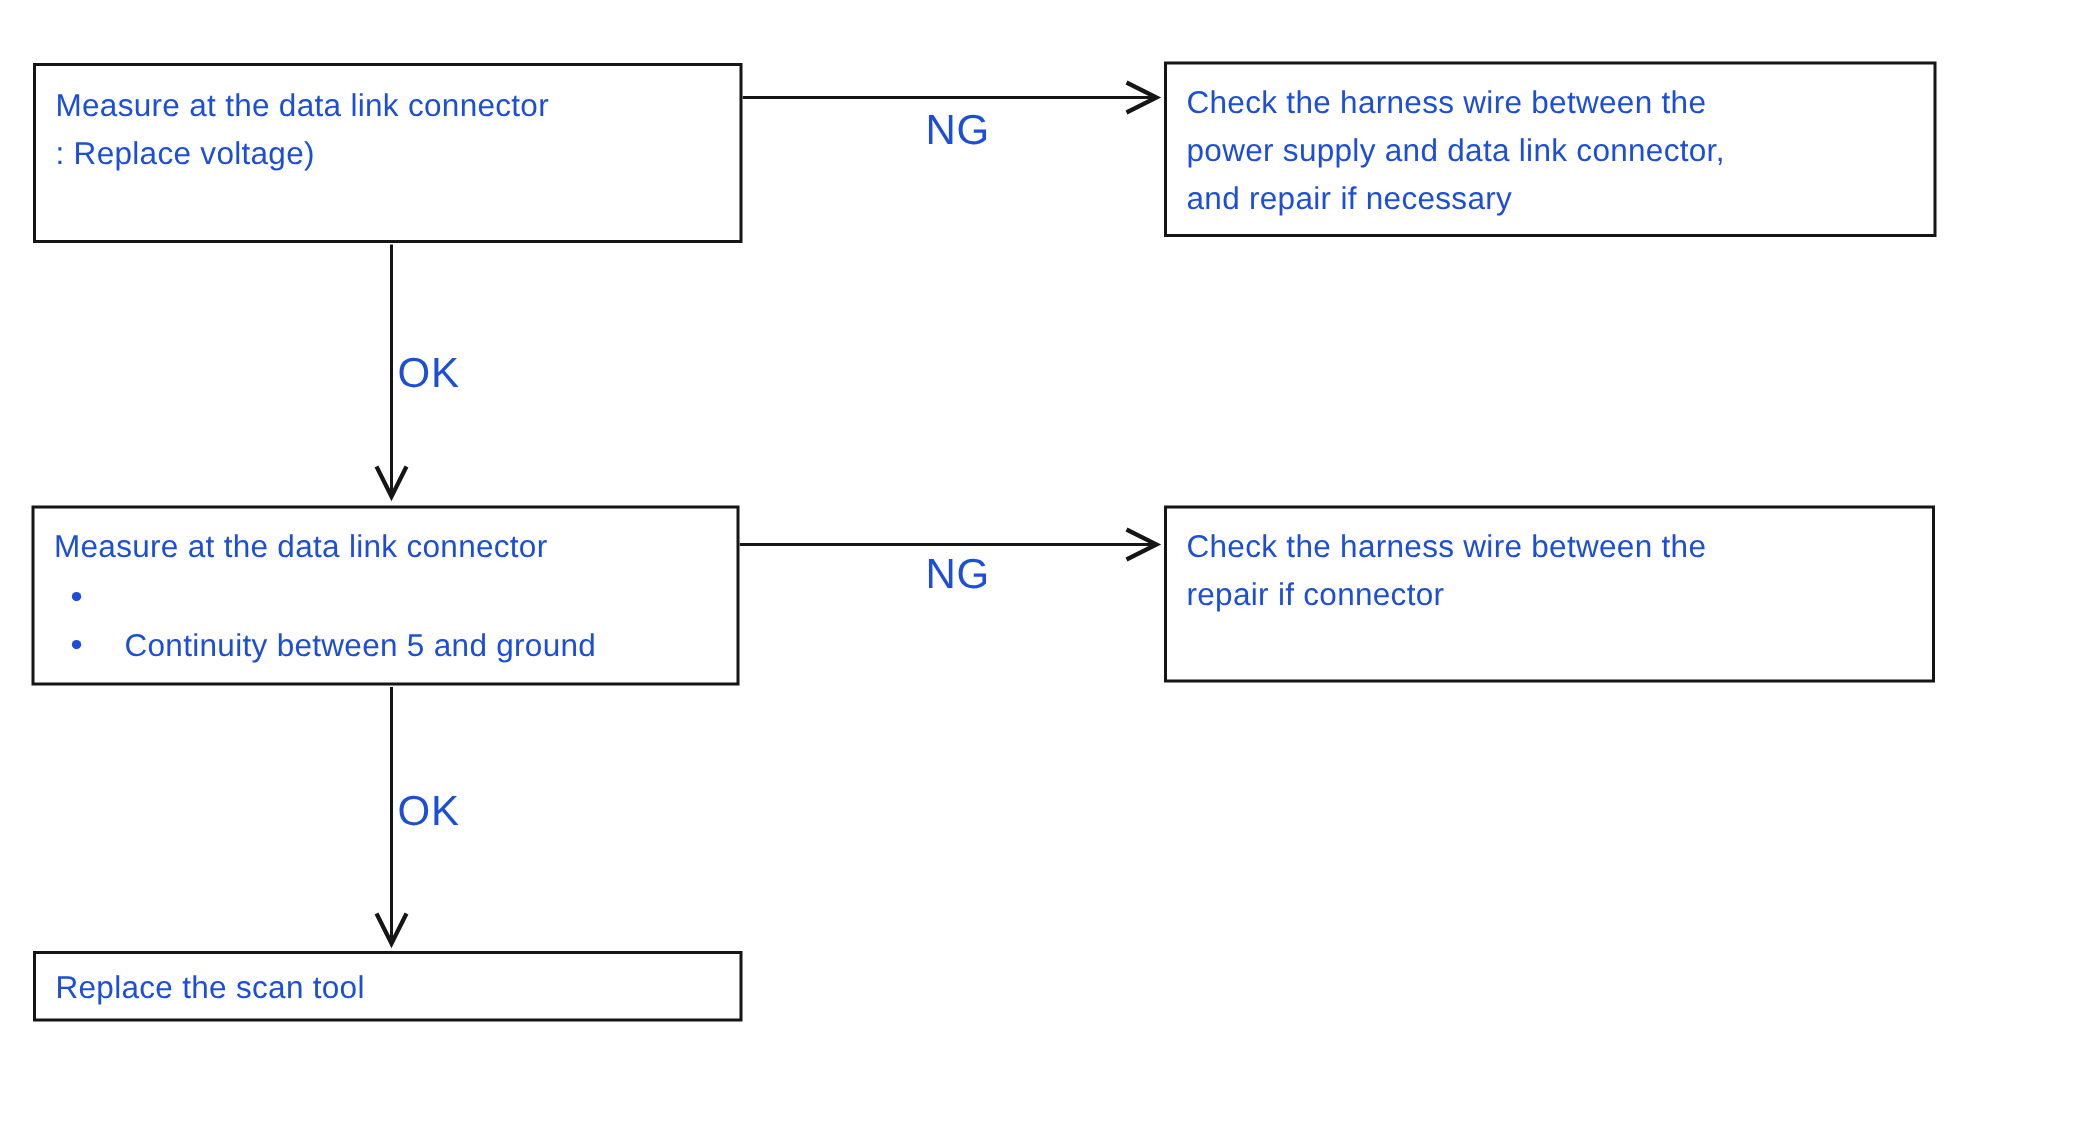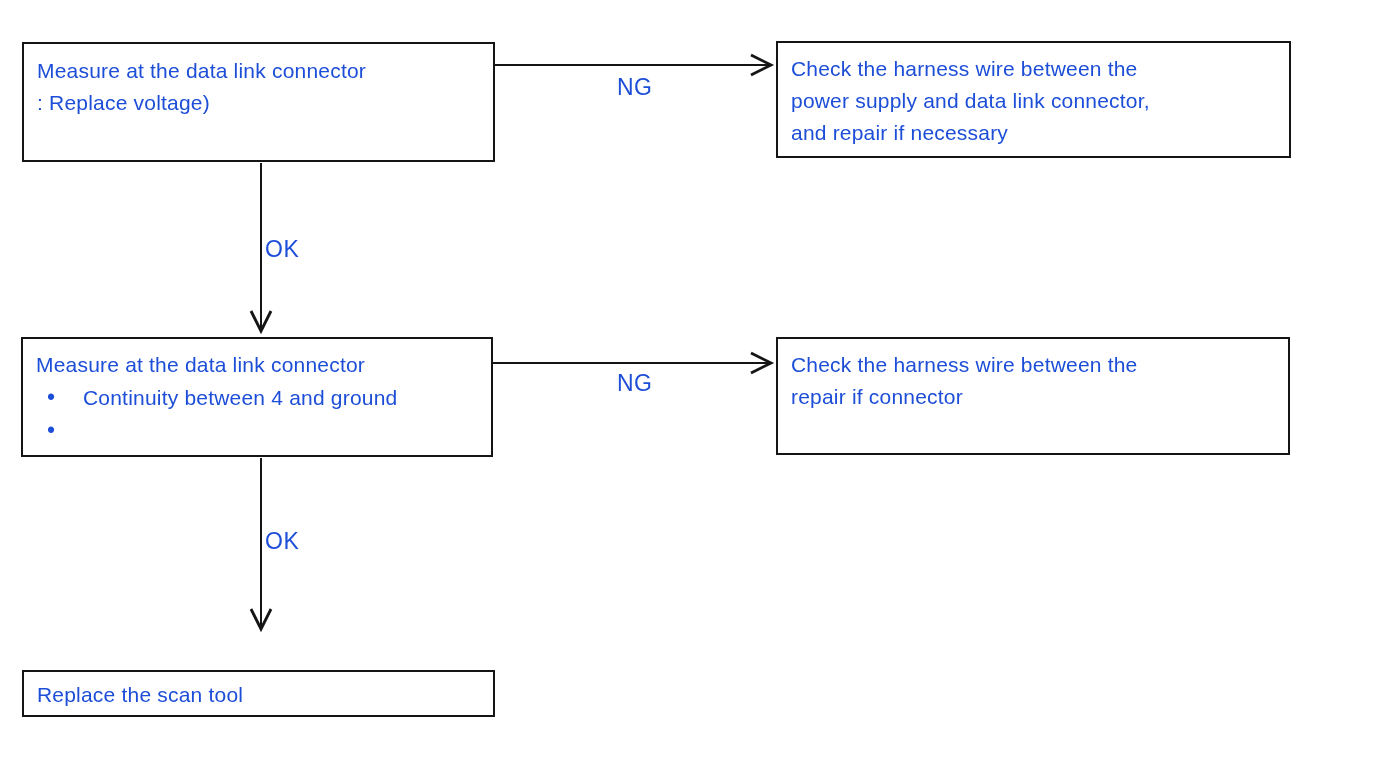--- a/index.html
+++ b/index.html
@@ -32,34 +32,34 @@
     line-height: 32px;
     letter-spacing: 0.2px;
   }
   .txt {
     white-space: nowrap;
   }
   .node-measure-voltage   { left: 22px;  top: 42px;  width: 473px; height: 120px; padding: 11px 0 0 13px; }
   .node-check-power       { left: 776px; top: 41px;  width: 515px; height: 117px; padding: 10px 0 0 13px; }
   .node-measure-continuity{ left: 21px;  top: 337px; width: 472px; height: 120px; padding: 10px 0 0 13px; }
   .node-check-ground      { left: 776px; top: 337px; width: 514px; height: 118px; padding: 10px 0 0 13px; }
-  .node-replace-scan-tool { left: 22px;  top: 634px; width: 473px; height: 47px;  padding: 7px 0 0 13px; margin-top: 36px; }
+  .node-replace-scan-tool { left: 22px;  top: 634px; width: 473px; height: 47px;  padding: 7px 0 0 13px; }
   .brow {
     display: flex;
     align-items: baseline;
   }
   .bullet {
     display: inline-block;
     margin-left: 11px;
     width: 36px;
     font-size: 23px;
   }
   .edge-label {
     position: absolute;
-    font-size: 23px;
+    font-size: 28px;
     line-height: 26px;
     letter-spacing: 0.5px;
   }
   .label-ng1 { left: 617px; top: 74px; }
   .label-ok1 { left: 265px; top: 236px; }
   .label-ng2 { left: 617px; top: 370px; }
   .label-ok2 { left: 265px; top: 528px; }
 </style>
 </head>
 <body>
@@ -86,24 +86,24 @@
   <div class="node node-check-power">
     <div class="txt">Check the harness wire between the</div>
     <div class="txt">power supply and data link connector,</div>
     <div class="txt">and repair if necessary</div>
   </div>
 
   <div class="node node-measure-continuity">
     <div class="txt">Measure at the data link connector</div>
     <div class="brow">
       <span class="bullet">•</span>
-      <span class="txt">Continuity between 4 and ground</span>
     </div>
     <div class="brow">
       <span class="bullet">•</span>
+      <span class="txt">Continuity between 5 and ground</span>
     </div>
   </div>
 
   <div class="node node-check-ground">
     <div class="txt">Check the harness wire between the</div>
     <div class="txt">repair if connector</div>
   </div>
 
   <div class="node node-replace-scan-tool">
     <div class="txt">Replace the scan tool</div>

